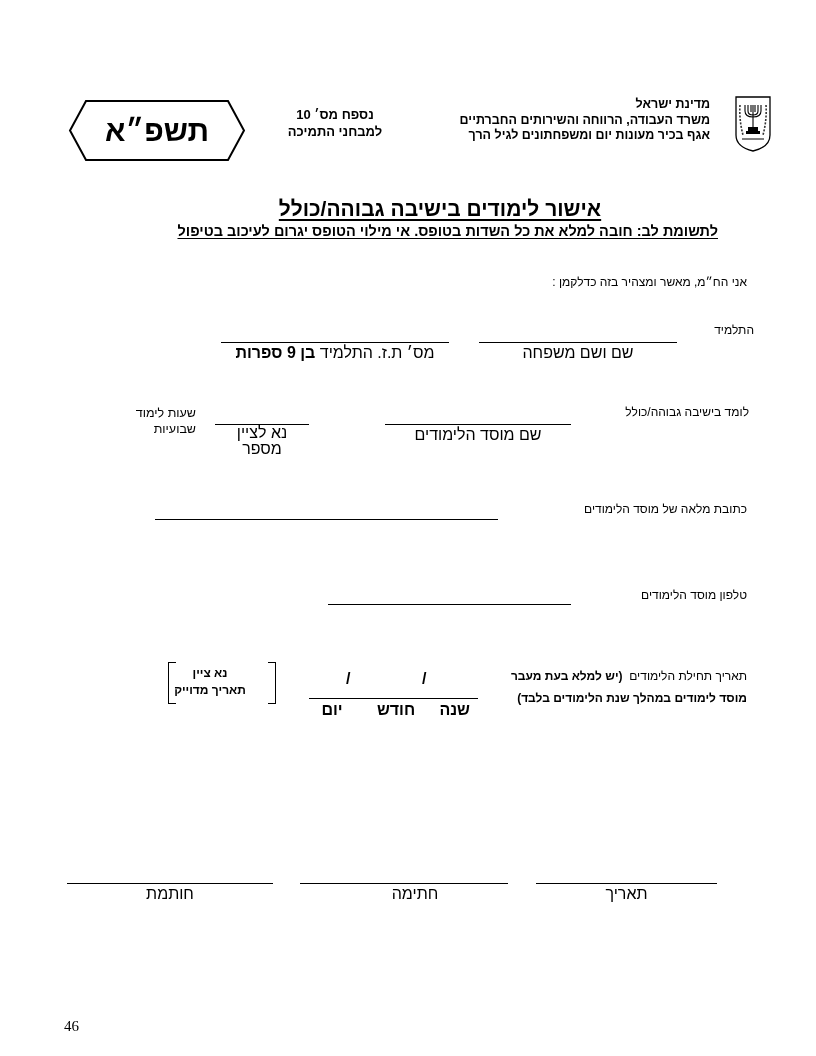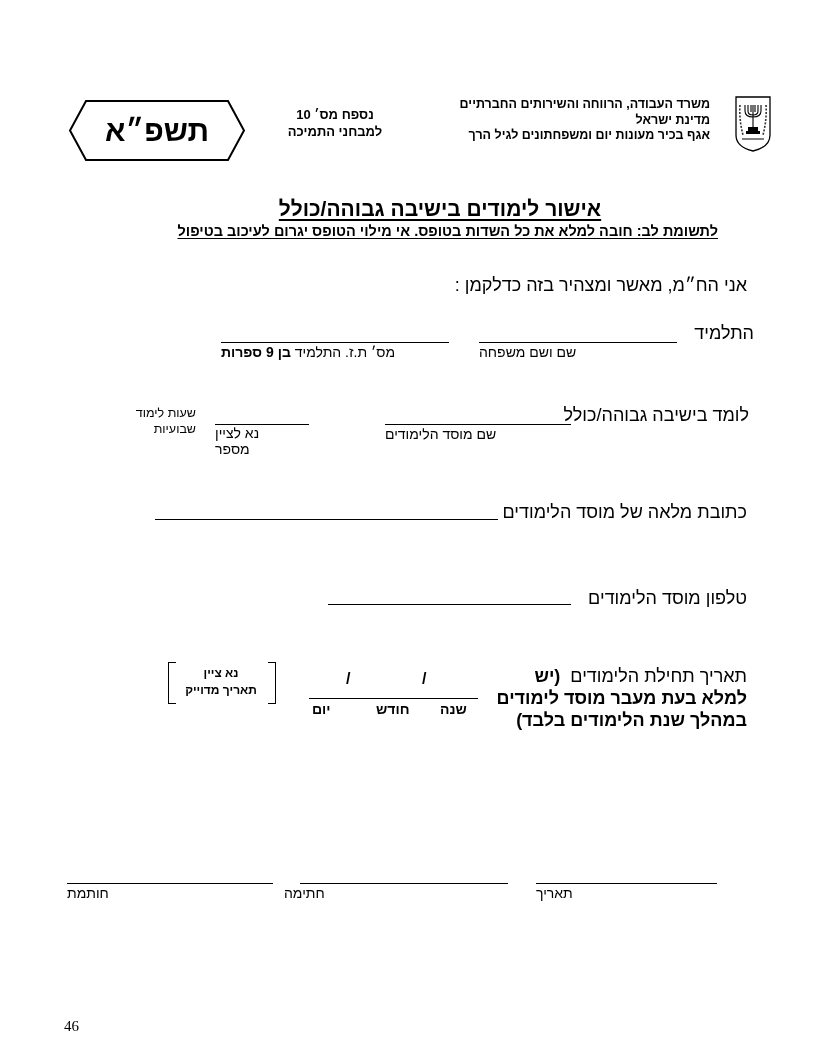--- a/index.html
+++ b/index.html
@@ -1,57 +1,57 @@
 <!DOCTYPE html>
 <html><head>
 <meta charset="utf-8">
 <style>
   html, body { margin: 0; padding: 0; background: #ffffff; }
   body { width: 816px; height: 1056px; position: relative; overflow: hidden;
          font-family: "Liberation Sans", "DejaVu Sans", sans-serif; color: #000; }
   .abs { position: absolute; }
   .line { position: absolute; height: 0; border-top: 1.3px solid #000; }
-  .cap { position: absolute; font-size: 14px; text-align: left; direction: rtl; white-space: nowrap; }
-  .lbl { position: absolute; font-size: 18px; direction: rtl; text-align: right; white-space: nowrap; }
+  .cap { position: absolute; font-size: 16px; text-align: center; direction: rtl; white-space: nowrap; }
+  .lbl { position: absolute; font-size: 12px; direction: rtl; text-align: right; white-space: nowrap; }
   .b { font-weight: bold; }
 
   
   #emblem { left: 733px; top: 95px; width: 40px; height: 58px; }
   #org { right: 106px; top: 97px; font-size: 12.5px; font-weight: bold; line-height: 15.5px; text-align: right; direction: rtl; }
   #appendix { left: 270px; top: 106px; width: 130px; font-size: 13px; font-weight: bold; line-height: 17px; text-align: center; direction: rtl; }
   #year-box { left: 68px; top: 99px; width: 178px; height: 63px; }
   #year-text { left: 68px; top: 99px; width: 178px; height: 63px; display: flex; align-items: center; justify-content: center;
                font-size: 30px; font-weight: bold; direction: rtl; }
 
   #title { left: 0; width: 816px; top: 197px; text-align: center; font-size: 21px; font-weight: bold; direction: rtl; padding-left: 32px; }
   #title span { text-decoration: underline; text-underline-offset: 3px; }
   #notice { right: 98px; top: 223px; font-size: 14.5px; font-weight: bold; direction: rtl; text-align: right; text-decoration: underline; text-underline-offset: 2px; white-space: nowrap; }
 
   #bracket-left { left: 168px; top: 662px; width: 7px; height: 40px; border: 1.2px solid #000; border-right: none; }
   #bracket-right { left: 268px; top: 662px; width: 7px; height: 40px; border: 1.2px solid #000; border-left: none; }
-  #exact-note { left: 171px; top: 665px; width: 100px; font-size: 12px; font-weight: bold; line-height: 17px; text-align: center; direction: rtl; }
+  #exact-note { left: 160px; top: 665px; width: 100px; font-size: 12px; font-weight: bold; line-height: 17px; text-align: center; direction: rtl; }
 
   #page-number { left: 64px; top: 1010px; font-family: "Liberation Serif", "DejaVu Serif", serif; font-size: 15px; margin-top: 8px; }
 </style>
 </head>
 <body>
 
 <svg id="emblem" class="abs" viewBox="0 0 40 58">
   <path d="M3 2 H37 V40 Q37 52 20 56 Q3 52 3 40 Z" fill="none" stroke="#000" stroke-width="1.3"></path>
   <path d="M7 10 Q6 25 10 40" fill="none" stroke="#333" stroke-width="1.6" stroke-dasharray="2 1.5"></path>
   <path d="M33 10 Q34 25 30 40" fill="none" stroke="#333" stroke-width="1.6" stroke-dasharray="2 1.5"></path>
   <path d="M12 10 V16 Q12 22 20 22 Q28 22 28 16 V10 M15 10 V16 Q15 20 20 20 Q25 20 25 16 V10 M18 10 V17 M22 10 V17 M20 10 V32" fill="none" stroke="#000" stroke-width="1.1"></path>
   <rect x="15" y="32" width="10" height="4" fill="#000"></rect>
   <rect x="13" y="36" width="14" height="3" fill="#000"></rect>
   <path d="M9 44 H31" stroke="#000" stroke-width="1"></path>
 </svg>
 
 <div id="org" class="abs">
+  <div>מדינת ישראל</div>
   <div>משרד העבודה, הרווחה והשירותים החברתיים</div>
-  <div>מדינת ישראל</div>
   <div>אגף בכיר מעונות יום ומשפחתונים לגיל הרך</div>
 </div>
 
 <div id="appendix" class="abs">
   <div>נספח מס׳ 10</div>
   <div>למבחני התמיכה</div>
 </div>
 
 <svg id="year-box" class="abs" viewBox="0 0 178 63">
   <polygon points="18,2 160,2 176,31.5 160,61 18,61 2,31.5" fill="#fff" stroke="#000" stroke-width="2"></polygon>
@@ -102,17 +102,17 @@
 <div id="bracket-left" class="abs"></div>
 <div id="bracket-right" class="abs"></div>
 <div id="exact-note" class="abs">
   <div>נא ציין</div>
   <div>תאריך מדוייק</div>
 </div>
 
 <div class="line" style="left:536px; width:181px; top:883px;"></div>
 <div class="cap" style="left:536px; width:181px; top:885px;">תאריך</div>
 <div class="line" style="left:300px; width:208px; top:883px;"></div>
-<div class="cap" style="left:284px; width:208px; top:885px;">חתימה</div>
+<div class="cap" style="left:311px; width:208px; top:885px;">חתימה</div>
 <div class="line" style="left:67px; width:206px; top:883px;"></div>
 <div class="cap" style="left:67px; width:206px; top:885px;">חותמת</div>
 
 <div id="page-number" class="abs">46</div>
 
 </body></html>

